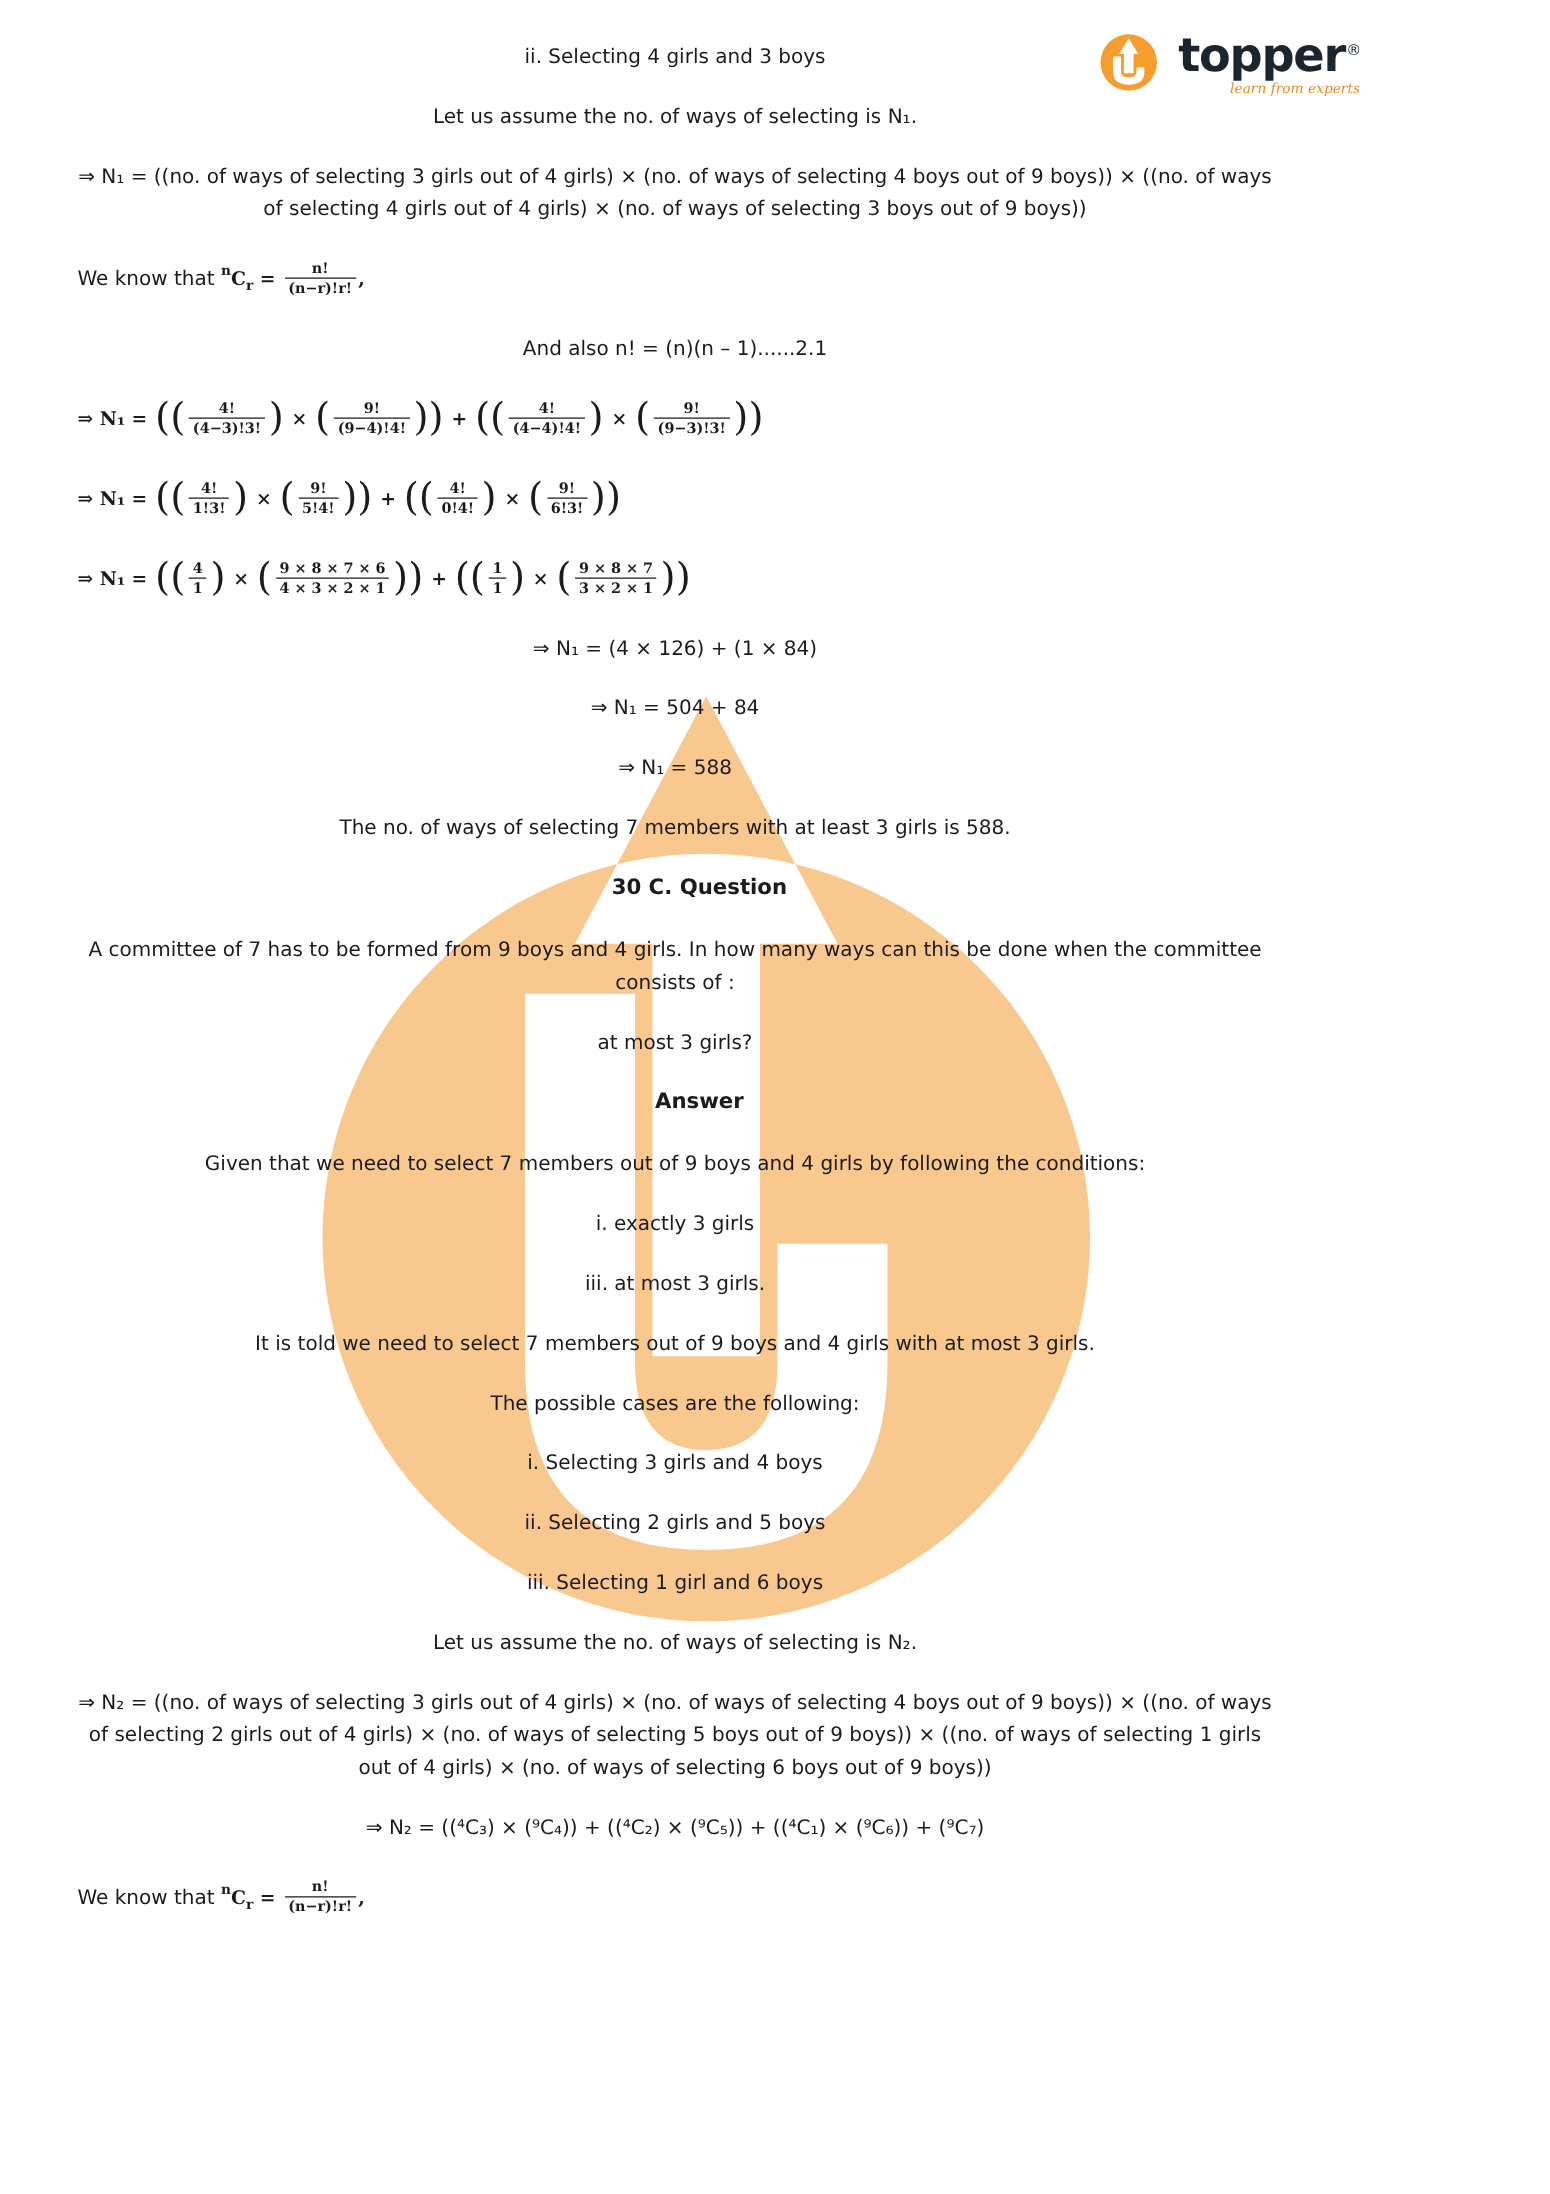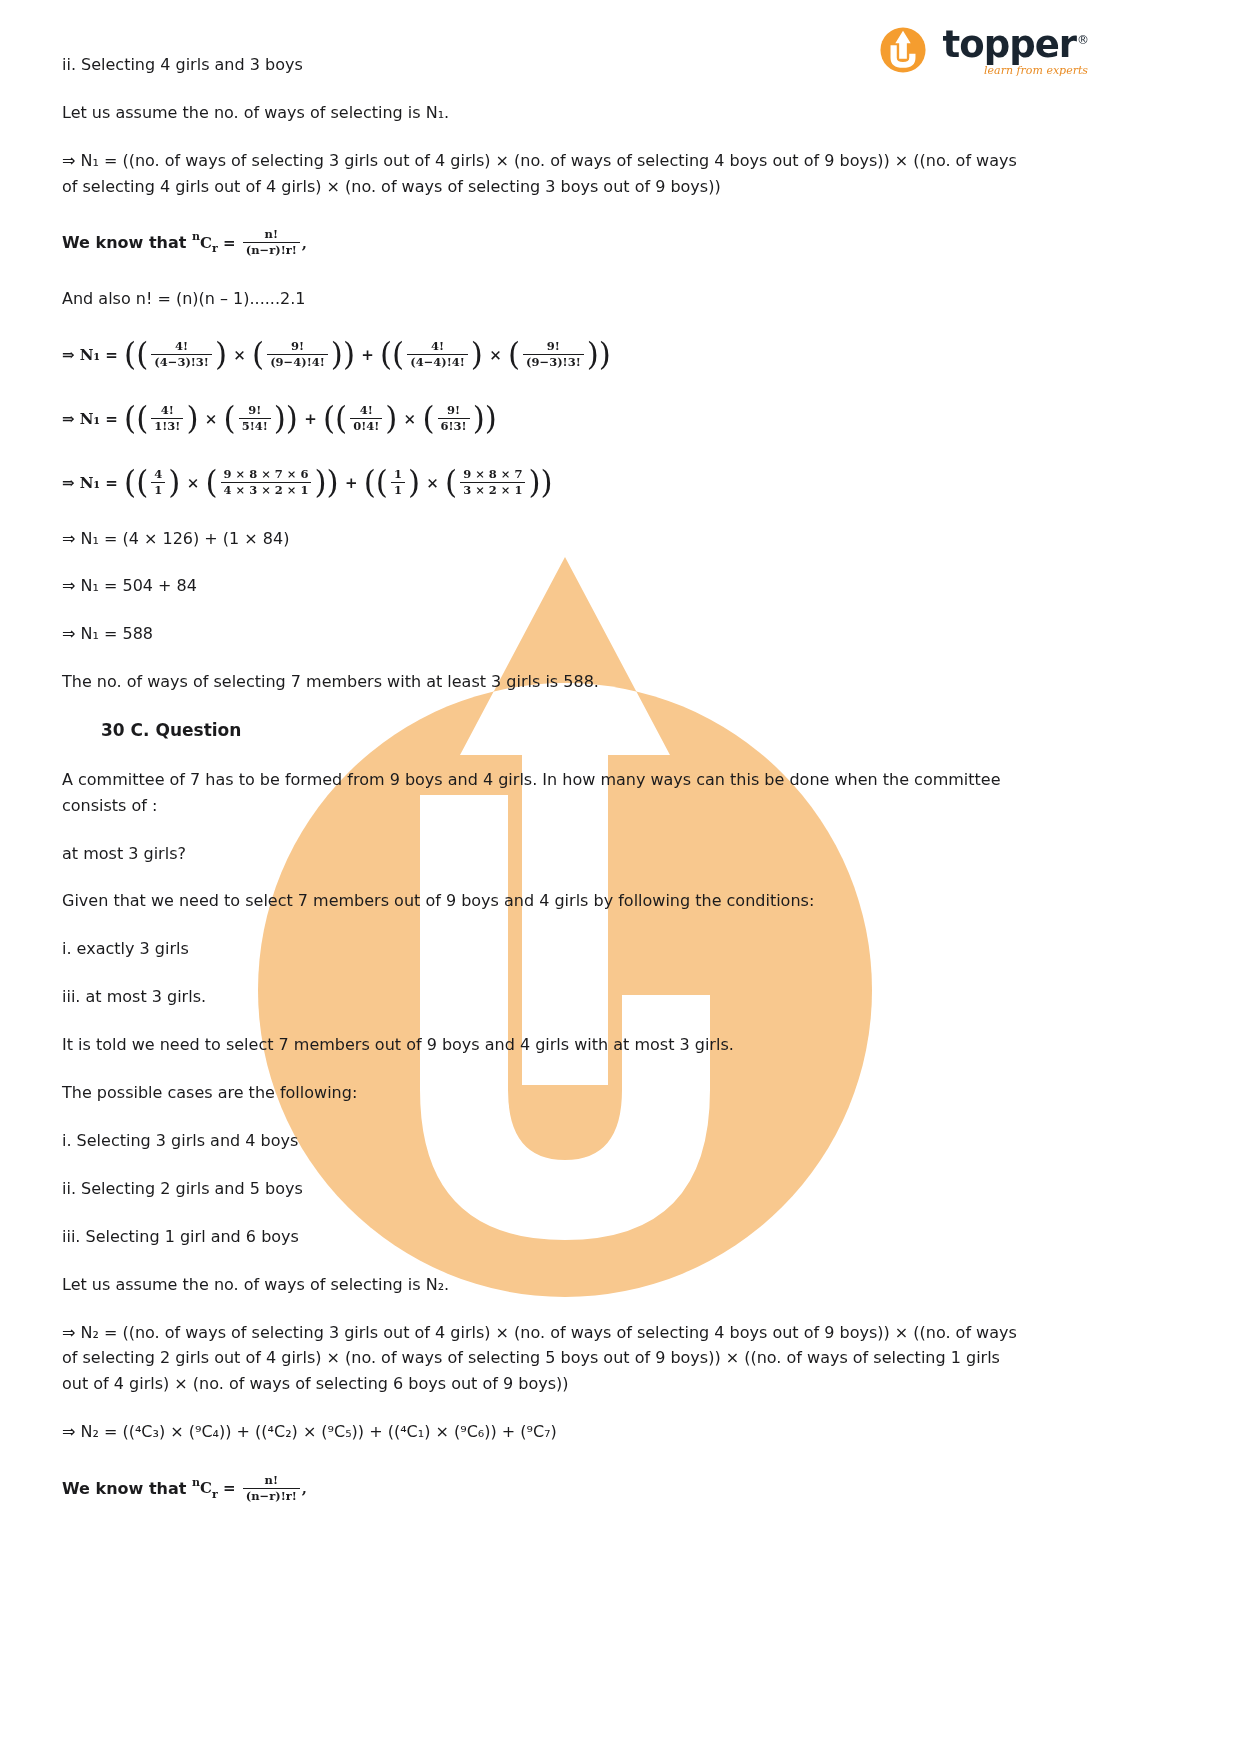--- a/index.html
+++ b/index.html
@@ -22,32 +22,32 @@
   .lg-white{fill:#ffffff;}
 
   .logo{position:absolute;top:26px;right:152px;display:flex;align-items:flex-start;gap:16px;z-index:2;}
   .logo-mark{width:48px;height:48px;display:block;}
   .logo-text{display:flex;flex-direction:column;align-items:flex-end;}
   .brand-row{font-weight:700;font-size:37px;line-height:1.05;color:var(--brand-text);letter-spacing:-1px;}
   .reg{font-size:12px;vertical-align:super;margin-left:1px;font-weight:400;}
   .tagline{font-family:"DejaVu Serif","Liberation Serif",serif;font-style:italic;font-size:11px;
     color:var(--tagline-orange);margin-top:-1px;text-align:center;}
 
-  .content{position:relative;z-index:1;padding:52px 222px 0 62px;}
+  .content{position:relative;z-index:1;padding:32px 222px 0 62px;text-align:center;}
   .block{margin:0 0 22px 0;font-size:16px;line-height:1.62;}
   .para{}
   .heading{font-weight:700;font-size:17px;margin-left:39px;}
 
   .formula{
     display:flex;align-items:center;flex-wrap:wrap;
     font-family:"DejaVu Serif","Liberation Serif",serif;
     font-weight:700;font-size:15px;min-height:42px;line-height:1.2;
   }
   .formula span{white-space:pre;}
-  .formula .sans{font-family:"DejaVu Sans","Liberation Sans",sans-serif;font-weight:700;font-size:16px;}
+  .formula .sans{font-family:"DejaVu Sans","Liberation Sans",sans-serif;font-weight:400;font-size:16px;}
   .formula sup,.formula sub{align-self:center;font-size:11px;line-height:1;}
   .formula sup{transform:translateY(-6px);}
   .formula sub{transform:translateY(6px);}
   .frac{display:inline-flex;flex-direction:column;align-items:center;font-size:11.5px;line-height:1.3;margin:0 2px;}
   .frac .num,.frac .den{padding:0 3px;white-space:pre;}
   .frac .den{border-top:1.4px solid var(--text);}
   .paren{font-size:31px;font-weight:400;line-height:0.9;margin:0 1px;}
 </style>
 </head>
 <body>
@@ -148,20 +148,21 @@
         <span class="frac"><span class="num">9 × 8 × 7</span><span class="den">3 × 2 × 1</span></span>
         <span class="paren">))</span>
       </p>
       <p class="block para">⇒ N₁ = (4 × 126) + (1 × 84)</p>
       <p class="block para">⇒ N₁ = 504 + 84</p>
       <p class="block para">⇒ N₁ = 588</p>
       <p class="block para">The no. of ways of selecting 7 members with at least 3 girls is 588.</p>
       <p class="block heading">30 C. Question</p>
       <p class="block para">A committee of 7 has to be formed from 9 boys and 4 girls. In how many ways can this be done when the committee consists of :</p>
       <p class="block para">at most 3 girls?</p>
+      <p class="block heading">Answer</p>
       <p class="block para">Given that we need to select 7 members out of 9 boys and 4 girls by following the conditions:</p>
       <p class="block para">i. exactly 3 girls</p>
       <p class="block para">iii. at most 3 girls.</p>
       <p class="block para">It is told we need to select 7 members out of 9 boys and 4 girls with at most 3 girls.</p>
       <p class="block para">The possible cases are the following:</p>
       <p class="block para">i. Selecting 3 girls and 4 boys</p>
       <p class="block para">ii. Selecting 2 girls and 5 boys</p>
       <p class="block para">iii. Selecting 1 girl and 6 boys</p>
       <p class="block para">Let us assume the no. of ways of selecting is N₂.</p>
       <p class="block para">⇒ N₂ = ((no. of ways of selecting 3 girls out of 4 girls) × (no. of ways of selecting 4 boys out of 9 boys)) × ((no. of ways of selecting 2 girls out of 4 girls) × (no. of ways of selecting 5 boys out of 9 boys)) × ((no. of ways of selecting 1 girls out of 4 girls) × (no. of ways of selecting 6 boys out of 9 boys))</p>

